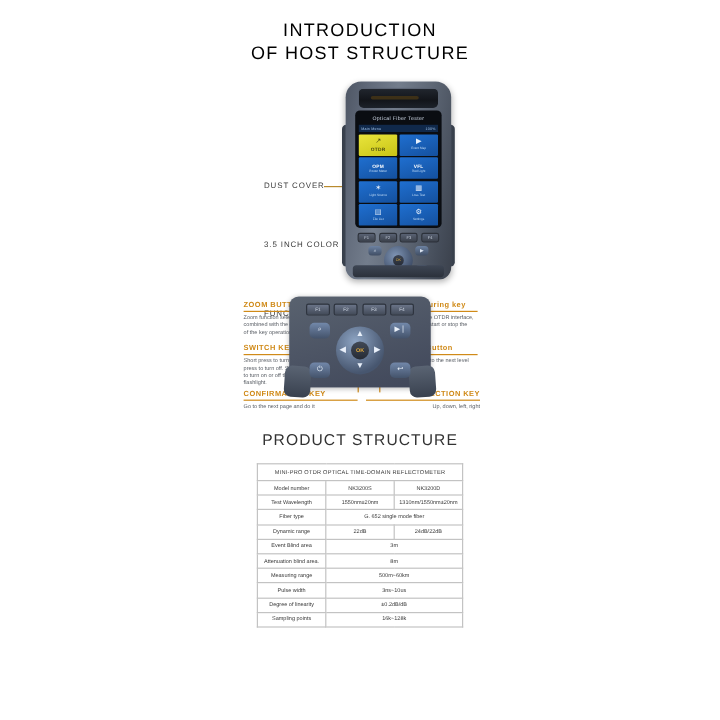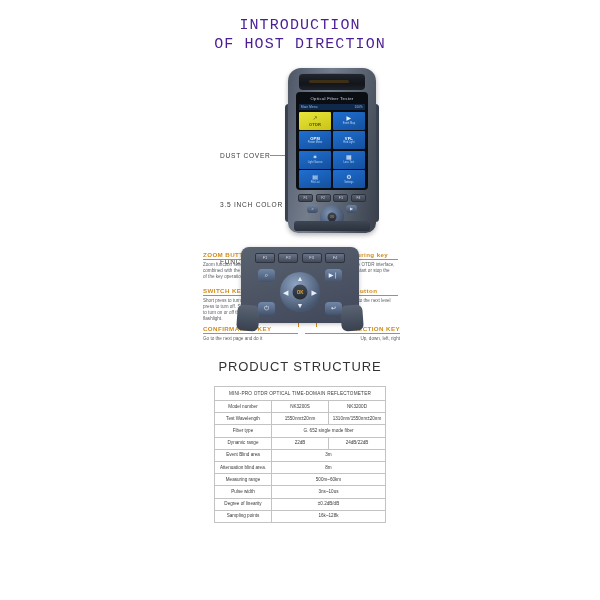--- a/index.html
+++ b/index.html
@@ -14,25 +14,24 @@
     color: #2b2b2b;
     overflow: hidden;
     position: relative;
   }
 
   
   .page-heading {
     text-align: center;
     padding-top: 16px;
     letter-spacing: 1.1px;
-    color: #4c1d95;
+    color: #000000;
     font-size: 15px;
     line-height: 19px;
     font-weight: 400;
-    font-family: Liberation Mono, monospace;
   }
   .page-heading .l1, .page-heading .l2 { display: block; }
 
   
   .hero {
     position: relative;
     height: 175px;
     margin-top: 10px;
   }
 
@@ -387,21 +386,21 @@
     letter-spacing: .2px;
     padding: 3.5px 2px;
   }
   table.params td.lbl { width: 52px; }
 </style>
 </head>
 <body>
 
 <div class="page-heading">
   <span class="l1">INTRODUCTION</span>
-  <span class="l2">OF HOST DIRECTION</span>
+  <span class="l2">OF HOST STRUCTURE</span>
 </div>
 
 <div class="hero">
 
   <div class="callout" style="left:220px; top:88px;">
     <span>DUST COVER</span>
   </div>
   <div class="callout-line" style="left:270px; top:91px; width:35px;"></div>
 
   <div class="callout" style="left:220px; top:137px;">

